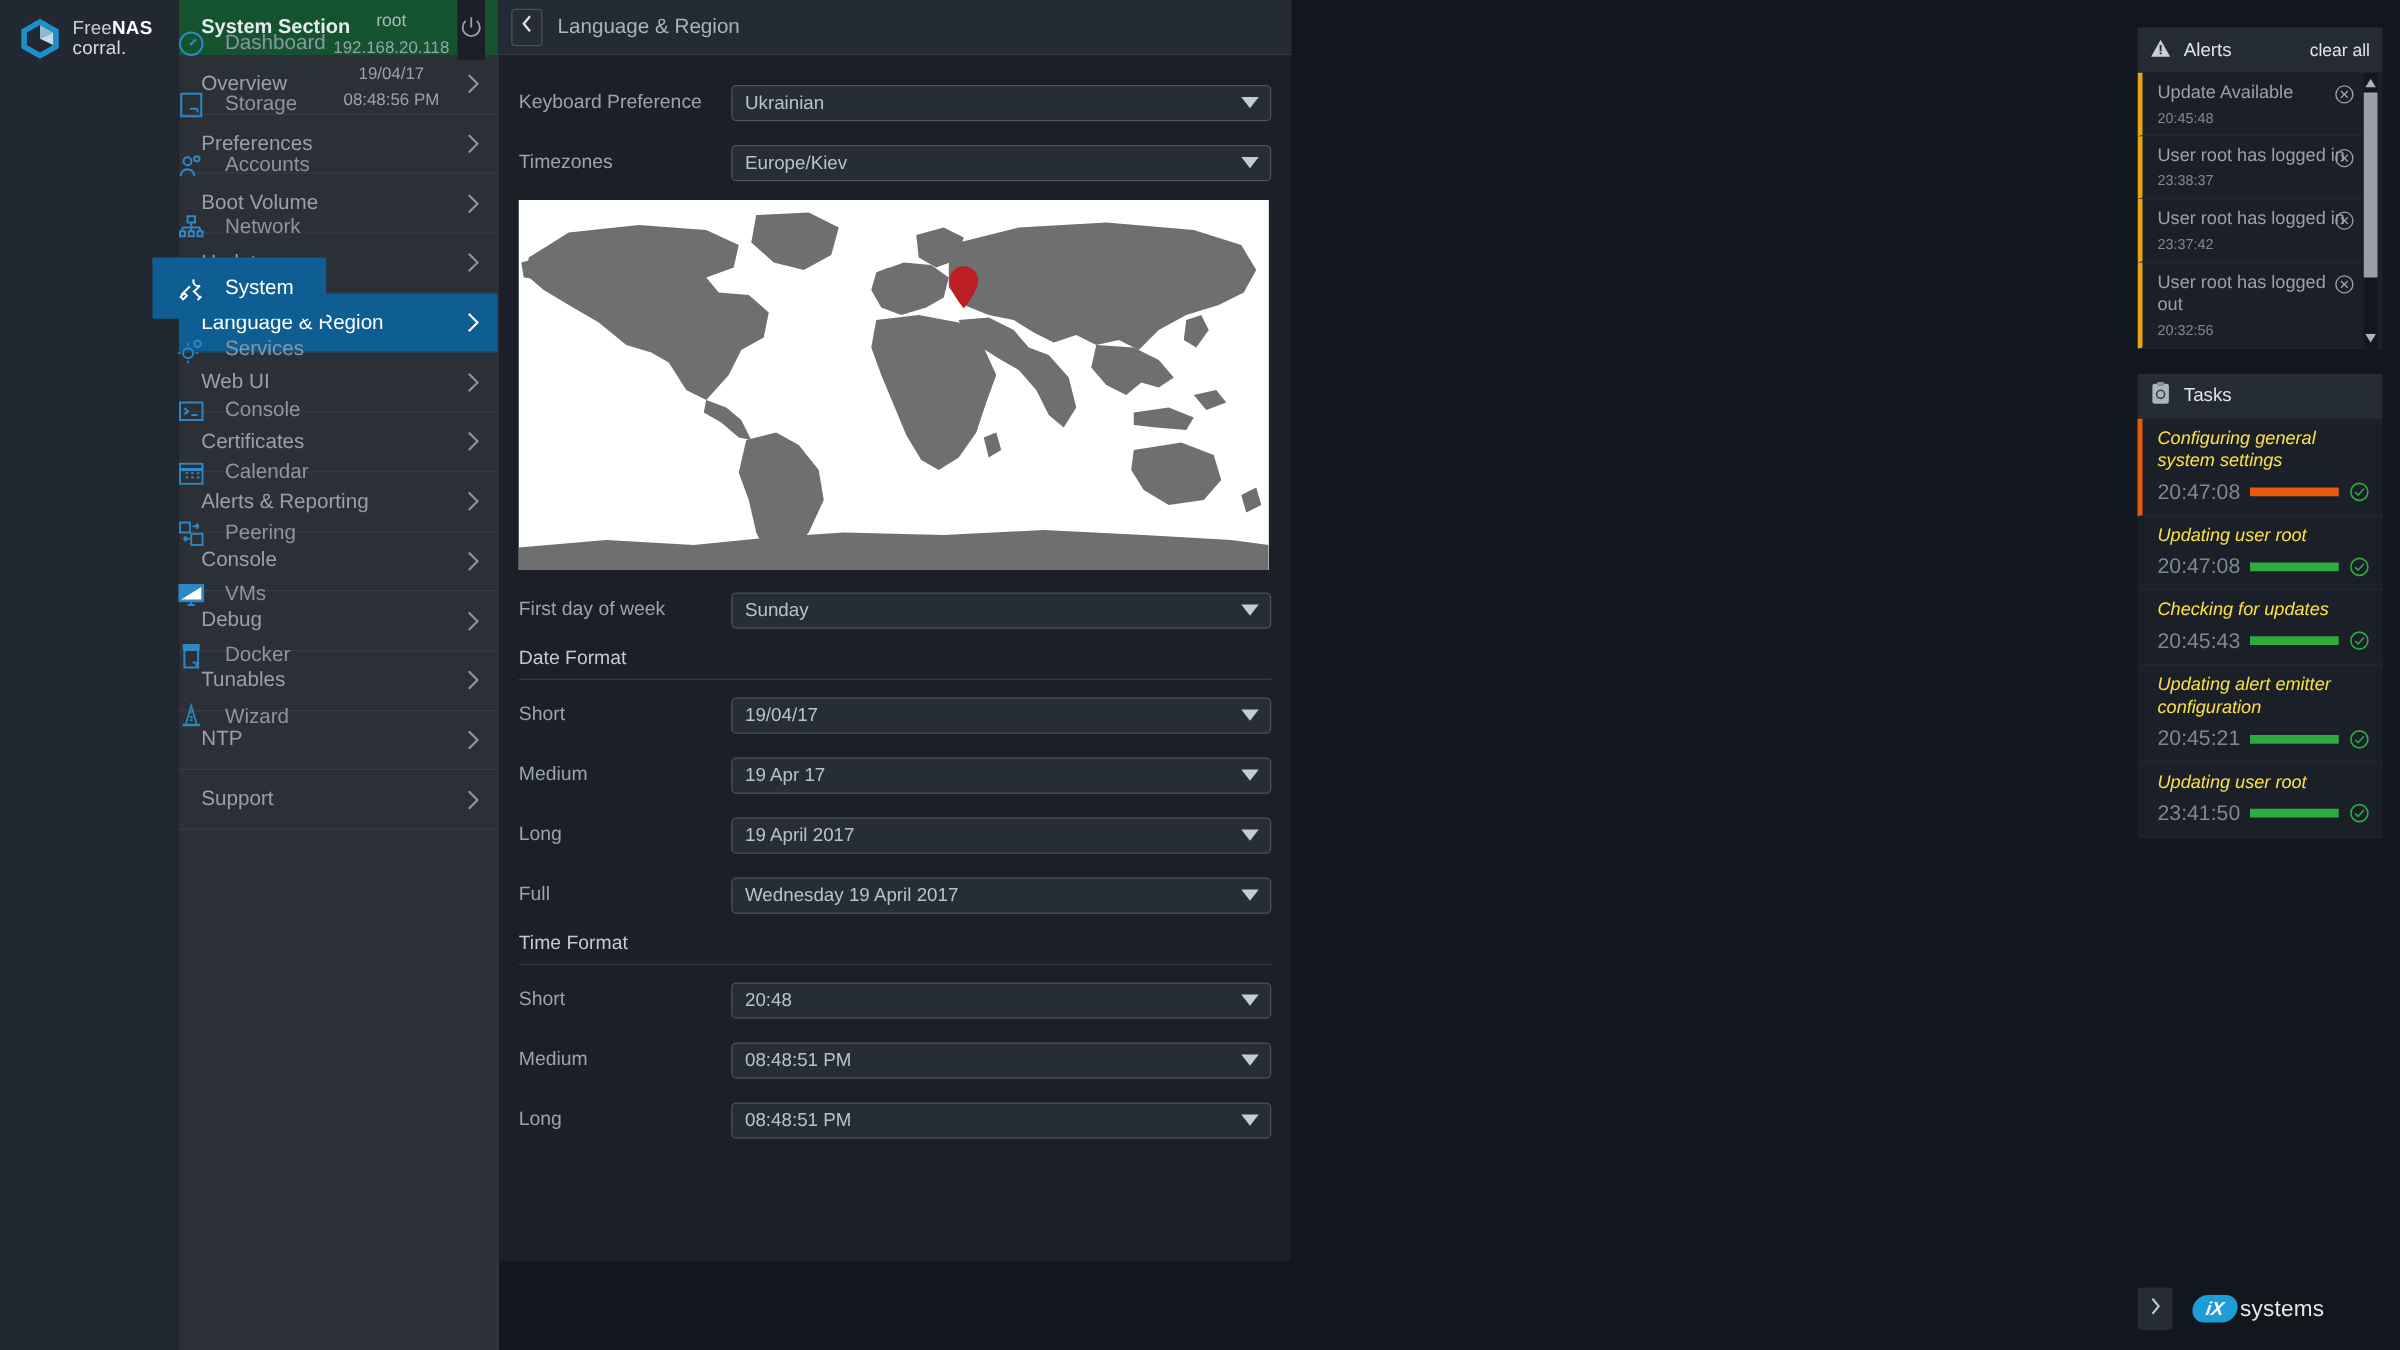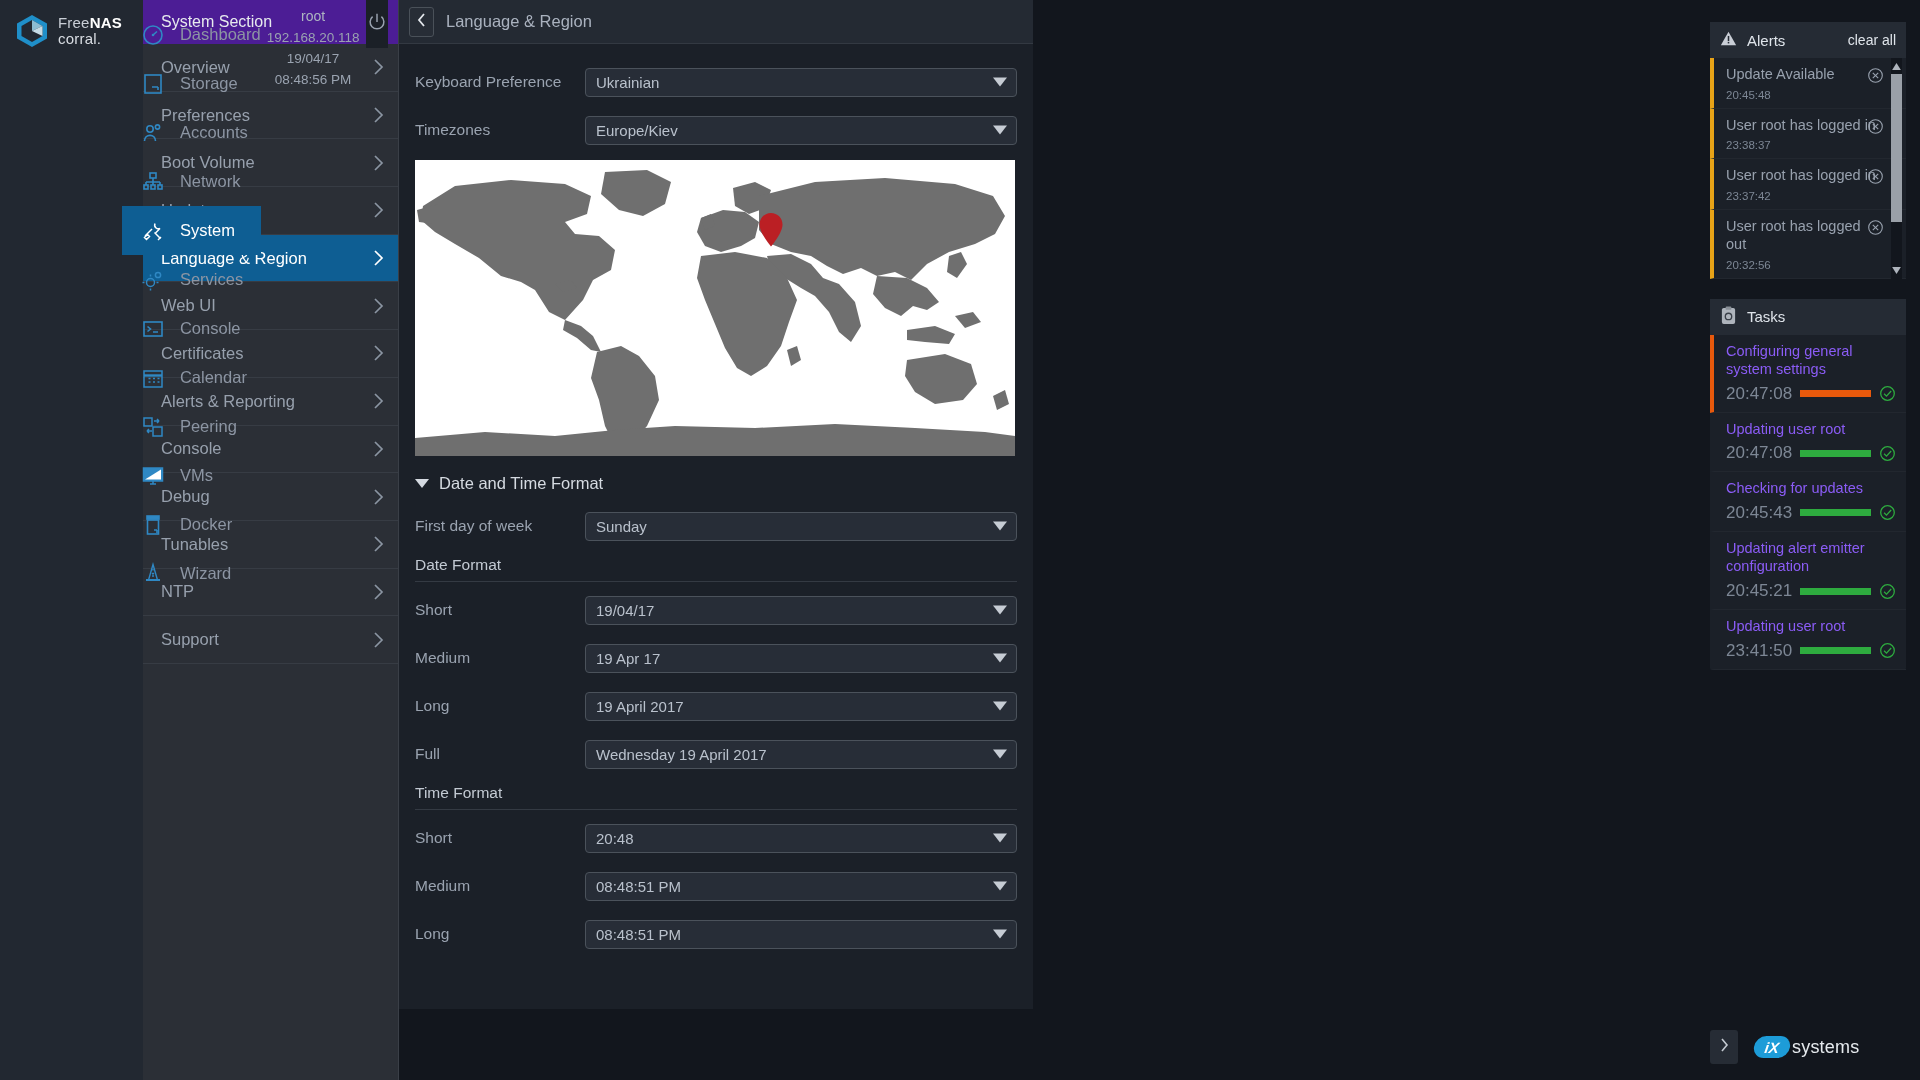--- a/index.html
+++ b/index.html
@@ -55,22 +55,22 @@
 
   
   .seclist {
     width: 256px; flex: 0 0 256px; height: 1080px;
     background: #2b2f36;
     border-right: 1px solid #3a3f47;
   }
   .seclist-title {
     height: 44px; display: flex; align-items: center;
     padding-left: 18px;
-    color: #e7eaee; font-size: 16px; font-weight: 400;
-    background: #4c1d95;
+    color: #e7eaee; font-size: 16px; font-weight: 700;
+    background: #14532d;
   }
   .sec-item {
     height: 47.7px; display: flex; align-items: center; justify-content: space-between;
     padding: 0 14px 0 18px;
     color: #97a0ad; font-size: 16.5px;
     border-bottom: 1px solid #373c44;
     cursor: pointer; user-select: none;
   }
   .sec-item.active { background: #0e5e93; color: #ffffff; }
   .chev { width: 11px; height: 18px; display:block; }
@@ -180,21 +180,21 @@
   .vscroll {
     position: absolute; right: 4px; top: 0; width: 11px; height: 100%;
     background: #12161d;
   }
   .vscroll .thumb { position: absolute; left: 0; top: 16px; width: 11px; height: 148px; background: #9aa0a8; }
   .vscroll .arw { position: absolute; left: 0; width: 11px; height: 16px; display:flex; align-items:center; justify-content:center; }
   .vscroll .arw.up { top: 0; } .vscroll .arw.dn { bottom: 0; }
 
   .task-row { padding: 7px 10px 8px 12px; border-left: 4px solid transparent; border-bottom: 1px solid #22272f; }
   .task-row.running { border-left-color: #e8590c; }
-  .task-title { color: #8b5cf6; font-size: 14.5px; line-height: 1.28; }
+  .task-title { color: #fde047; font-size: 14.5px; line-height: 1.28; font-style: italic; }
   .task-meta { display: flex; align-items: center; gap: 8px; margin-top: 5px; }
   .task-time { color: #7d8795; font-size: 17px; flex: 0 0 auto; }
   .bar { flex: 1 1 auto; height: 7px; background: transparent; }
   .bar > i { display: block; height: 7px; }
   .tick { width: 17px; height: 17px; flex: 0 0 17px; }
 
   .bottombar {
     position: absolute; left: 0; bottom: 20px; width: 224px;
     display: flex; align-items: center; padding: 0 14px; gap: 16px;
   }
@@ -534,24 +534,20 @@
 
               <path d="M0 278 L70 272 L140 276 L200 270 L260 266 L340 268 L420 264 L500 268 L570 272 L600 276 L600 296 L0 296 Z"></path>
             </g>
 
             <g>
               <path d="M356 53 c-6.4 0 -11.5 5.1 -11.5 11.5 c0 8.6 11.5 22 11.5 22 s11.5 -13.4 11.5 -22 c0 -6.4 -5.1 -11.5 -11.5 -11.5 z" fill="#bb1f24"></path>
             </g>
           </svg>
         </div>
 
-        <div class="sect-head">
-          <span class="tri-down"></span>
-          <span>Date and Time Format</span>
-        </div>
 
         <div class="frow">
           <div class="flabel">First day of week</div>
           <div class="fctl">
             <div class="select">
               <span>Sunday</span>
               <span class="caret"></span>
             </div>
           </div>
         </div>

